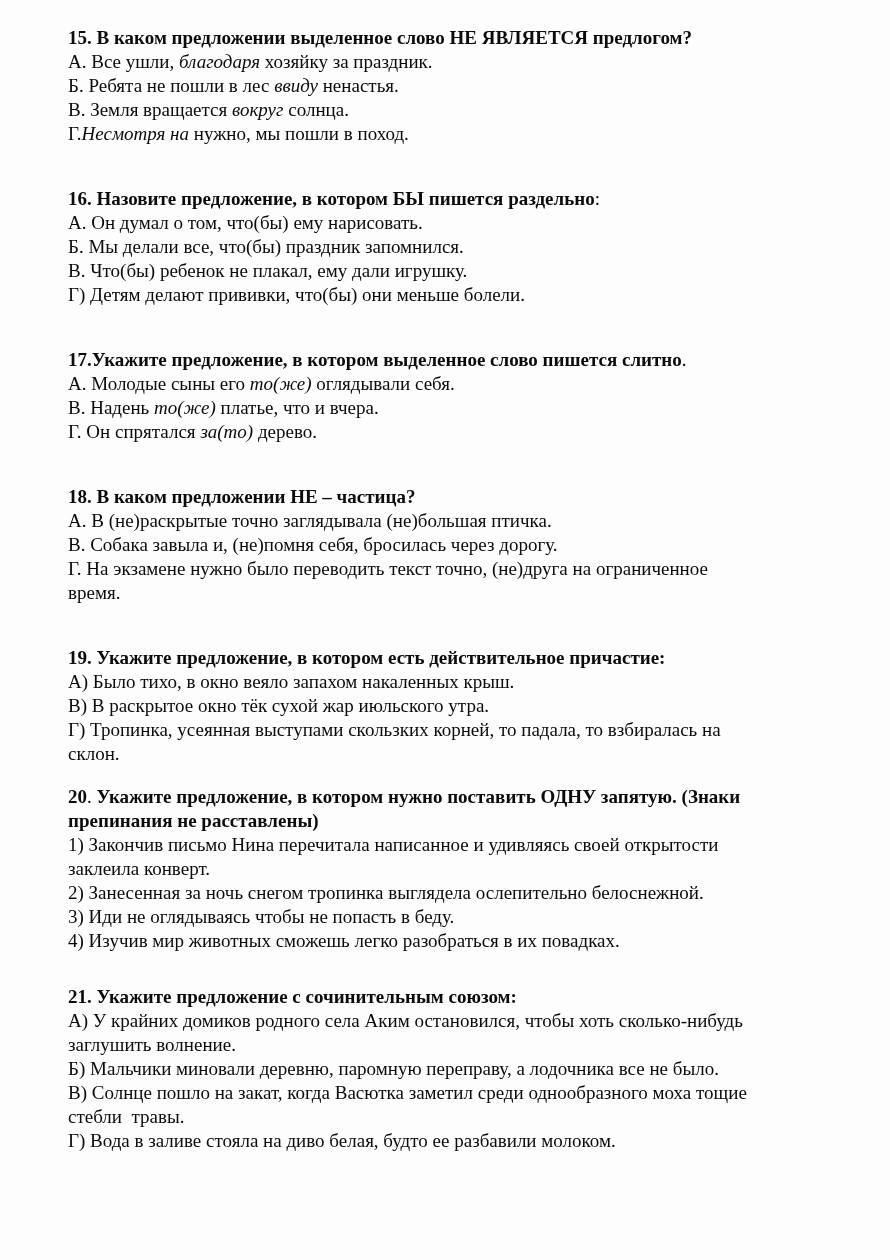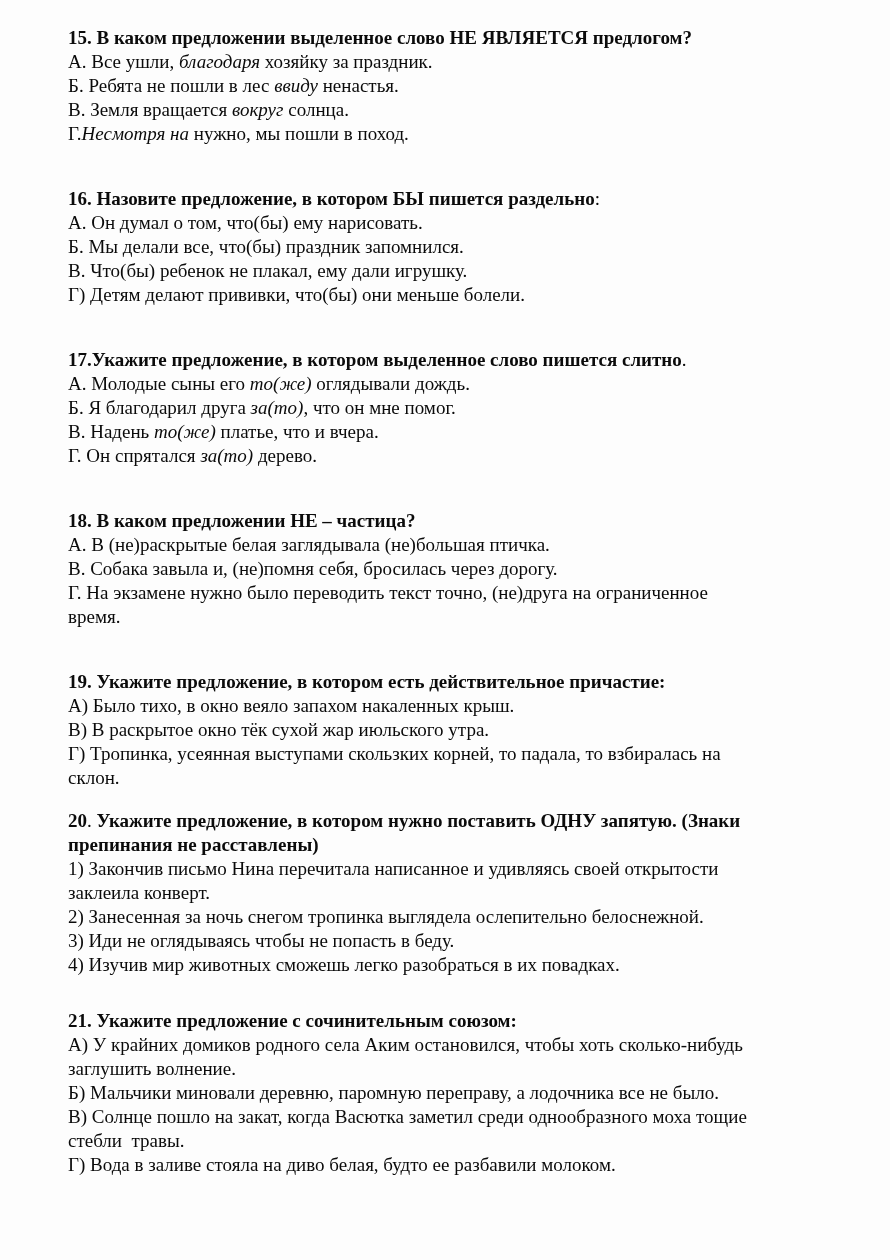--- a/index.html
+++ b/index.html
@@ -43,28 +43,27 @@
       </div>
       <div class="question">
         <p class="line header"><span class="b">16. Назовите предложение, в котором БЫ пишется раздельно</span><span>:</span></p>
         <p class="line option"><span>А. Он думал о том, что(бы) ему нарисовать.</span></p>
         <p class="line option"><span>Б. Мы делали все, что(бы) праздник запомнился.</span></p>
         <p class="line option"><span>В. Что(бы) ребенок не плакал, ему дали игрушку.</span></p>
         <p class="line option"><span>Г) Детям делают прививки, что(бы) они меньше болели.</span></p>
       </div>
       <div class="question">
         <p class="line header"><span class="b">17.Укажите предложение, в котором выделенное слово пишется слитно</span><span>.</span></p>
-        <p class="line option"><span>А. Молодые сыны его </span><span class="i">то(же)</span><span> оглядывали дождь.</span></p>
-        <p class="line option"><span>Б. Я благодарил друга </span><span class="i">за(то)</span><span>, что он мне помог.</span></p>
+        <p class="line option"><span>А. Молодые сыны его </span><span class="i">то(же)</span><span> оглядывали себя.</span></p>
         <p class="line option"><span>В. Надень </span><span class="i">то(же)</span><span> платье, что и вчера.</span></p>
         <p class="line option"><span>Г. Он спрятался </span><span class="i">за(то)</span><span> дерево.</span></p>
       </div>
       <div class="question">
         <p class="line header"><span class="b">18. В каком предложении НЕ – частица?</span></p>
-        <p class="line option"><span>А. В (не)раскрытые белая заглядывала (не)большая птичка.</span></p>
+        <p class="line option"><span>А. В (не)раскрытые точно заглядывала (не)большая птичка.</span></p>
         <p class="line option"><span>В. Собака завыла и, (не)помня себя, бросилась через дорогу.</span></p>
         <p class="line option"><span>Г. На экзамене нужно было переводить текст точно, (не)друга на ограниченное время.</span></p>
       </div>
       <div class="question">
         <p class="line header"><span class="b">19. Укажите предложение, в котором есть действительное причастие:</span></p>
         <p class="line option"><span>А) Было тихо, в окно веяло запахом накаленных крыш.</span></p>
         <p class="line option"><span>В) В раскрытое окно тёк сухой жар июльского утра.</span></p>
         <p class="line option"><span>Г) Тропинка, усеянная выступами скользких корней, то падала, то взбиралась на склон.</span></p>
       </div>
       <div class="question">

